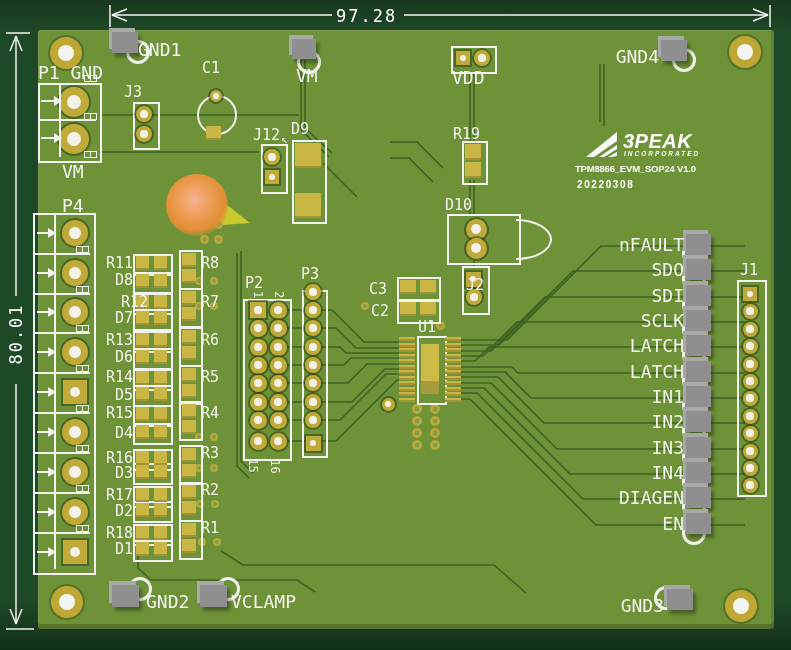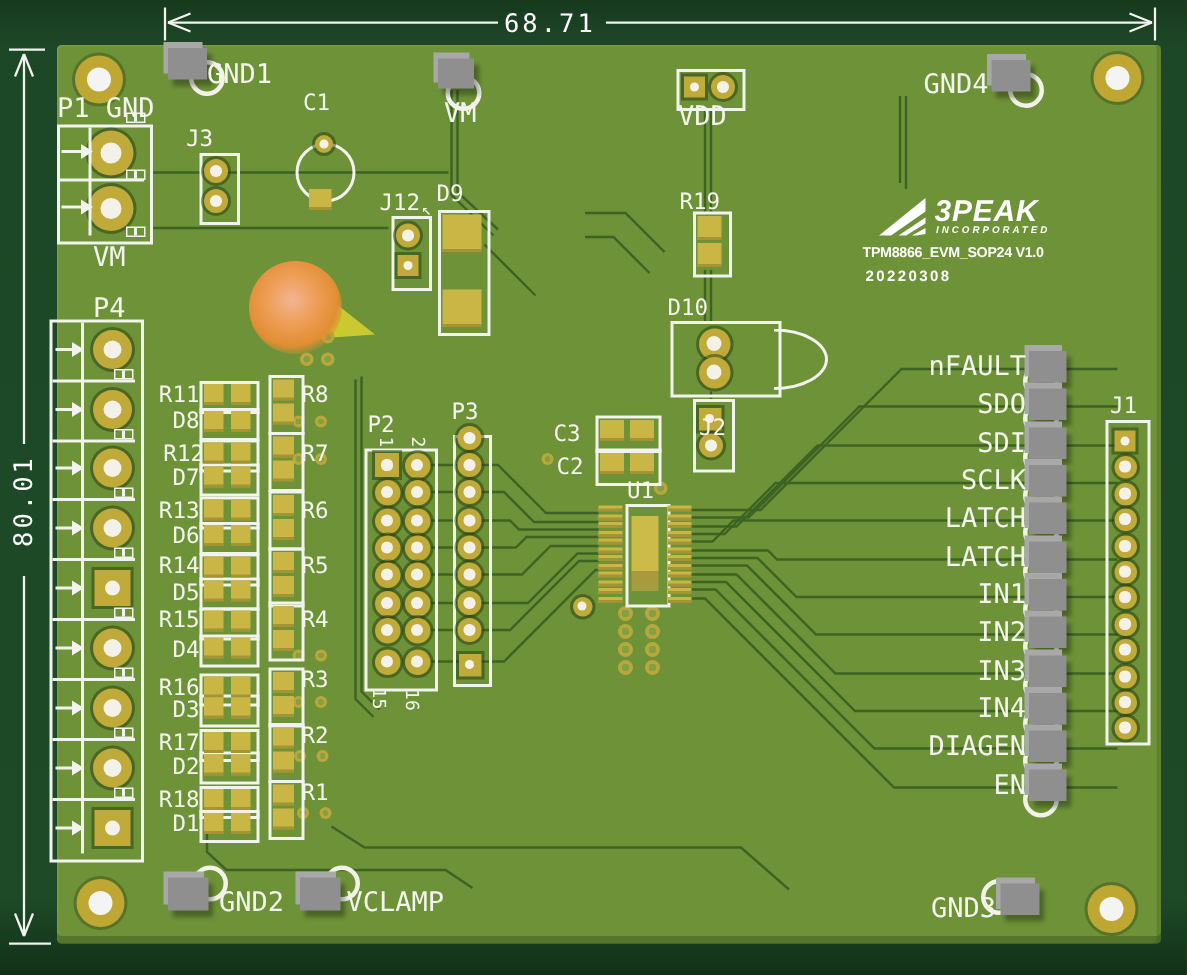--- a/index.html
+++ b/index.html
@@ -95,21 +95,21 @@
     <g stroke="#f2f2ee" stroke-width="1.5" fill="none">
       <path d="M112,15 H332 M404,15 H768"></path>
       <path d="M112,15 L127,9 M112,15 L127,21 M768,15 L753,9 M768,15 L753,21"></path>
       <path d="M110,5 V27 M770,5 V27"></path>
       <path d="M16,36 V296 M16,384 V624"></path>
       <path d="M16,36 L10,51 M16,36 L22,51 M16,624 L10,609 M16,624 L22,609"></path>
       <path d="M6,33 H30 M6,629 H34"></path>
     </g>
   </svg>
 
-  <div class="dimtxt" style="left:336px;top:6px">68.71</div>
+  <div class="dimtxt" style="left:336px;top:6px">97.28</div>
   <div class="dimtxt" style="left:-15px;top:376px;transform:rotate(-90deg);transform-origin:top left;width:84px;text-align:center;left:6px">80.01</div>
 
   <div class="glow" style="left:166px;top:174px"></div>
 
   <svg class="layer" width="36" height="30" style="left:584px;top:130px;z-index:40">
     <polygon points="2,27 33,2 33,11 10,27" fill="#fff"></polygon>
     <polygon points="15,27 33,15 33,19 20,27" fill="#fff"></polygon>
     <polygon points="24,27 33,22 33,26 27,27" fill="#fff"></polygon>
   </svg>
   <div class="logo-brand" style="left:623px;top:130px">3PEAK</div>
@@ -142,21 +142,21 @@
   <div class="lbl" style="left:445px;top:197px">D10</div>
   <div class="lbl" style="left:466px;top:277px">J2</div>
   <div class="lbl" style="left:740px;top:262px">J1</div>
   <div class="lbl big" style="left:146px;top:592px">GND2</div>
   <div class="lbl big" style="left:231px;top:592px">VCLAMP</div>
   <div class="lbl big r" style="left:664px;top:596px">GND3</div>
 
   <div class="lbl r" style="left:133px;top:255px">R11</div>
   <div class="lbl r" style="left:133px;top:272px">D8</div>
   <div class="lbl" style="left:201px;top:255px">R8</div>
-  <div class="lbl r" style="left:136px;top:294px">R12</div>
+  <div class="lbl r" style="left:148px;top:294px">R12</div>
   <div class="lbl r" style="left:133px;top:310px">D7</div>
   <div class="lbl" style="left:201px;top:294px">R7</div>
   <div class="lbl r" style="left:133px;top:332px">R13</div>
   <div class="lbl r" style="left:133px;top:349px">D6</div>
   <div class="lbl" style="left:201px;top:332px">R6</div>
   <div class="lbl r" style="left:133px;top:369px">R14</div>
   <div class="lbl r" style="left:133px;top:387px">D5</div>
   <div class="lbl" style="left:201px;top:369px">R5</div>
   <div class="lbl r" style="left:133px;top:405px">R15</div>
   <div class="lbl r" style="left:133px;top:425px">D4</div>

